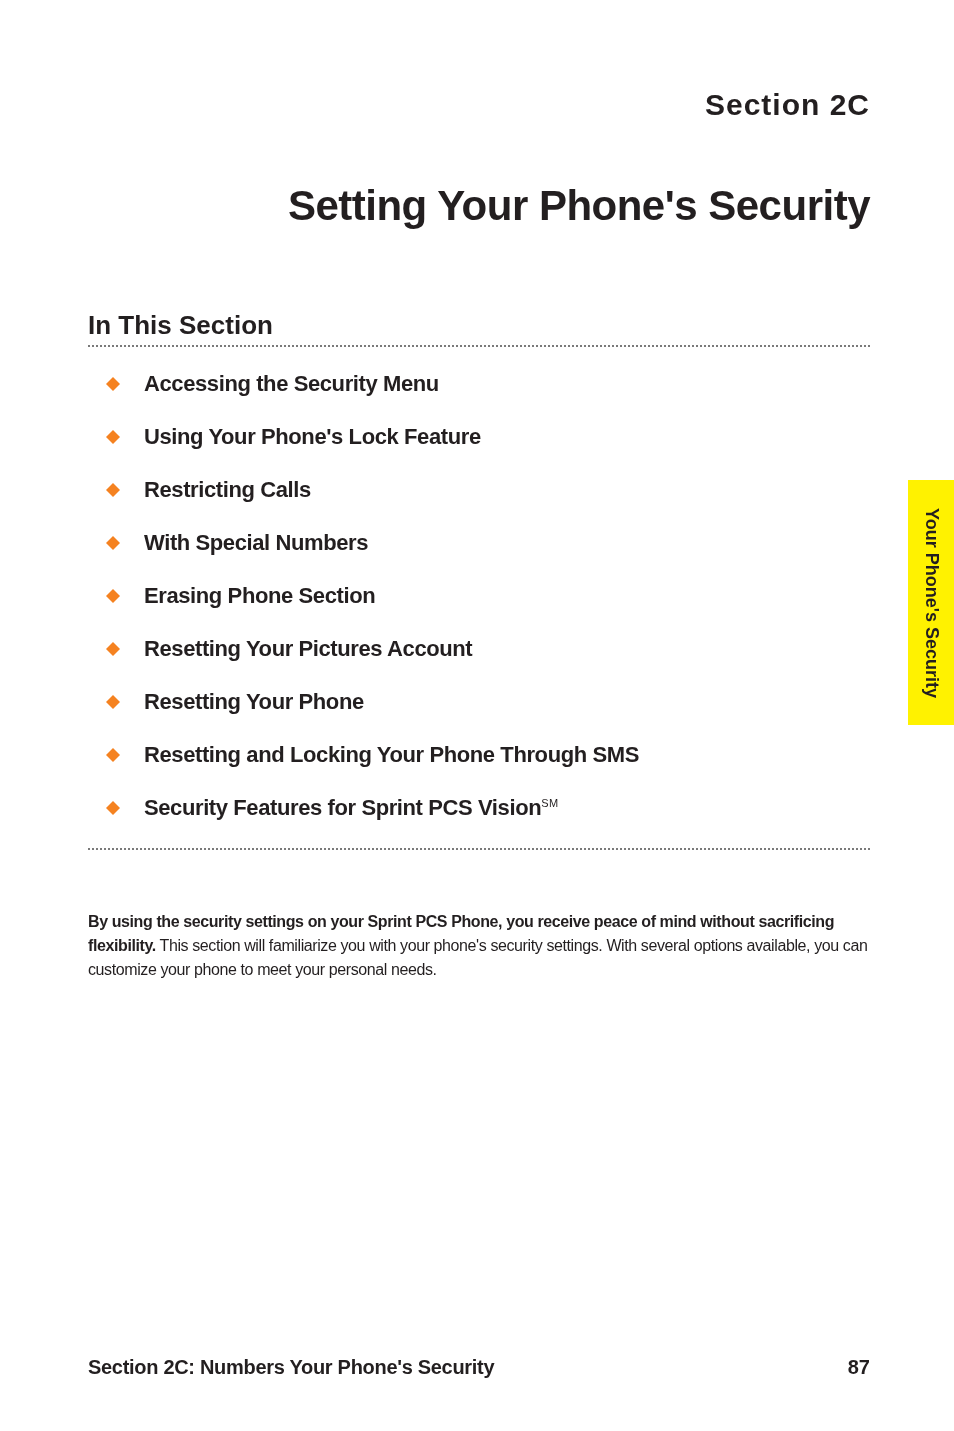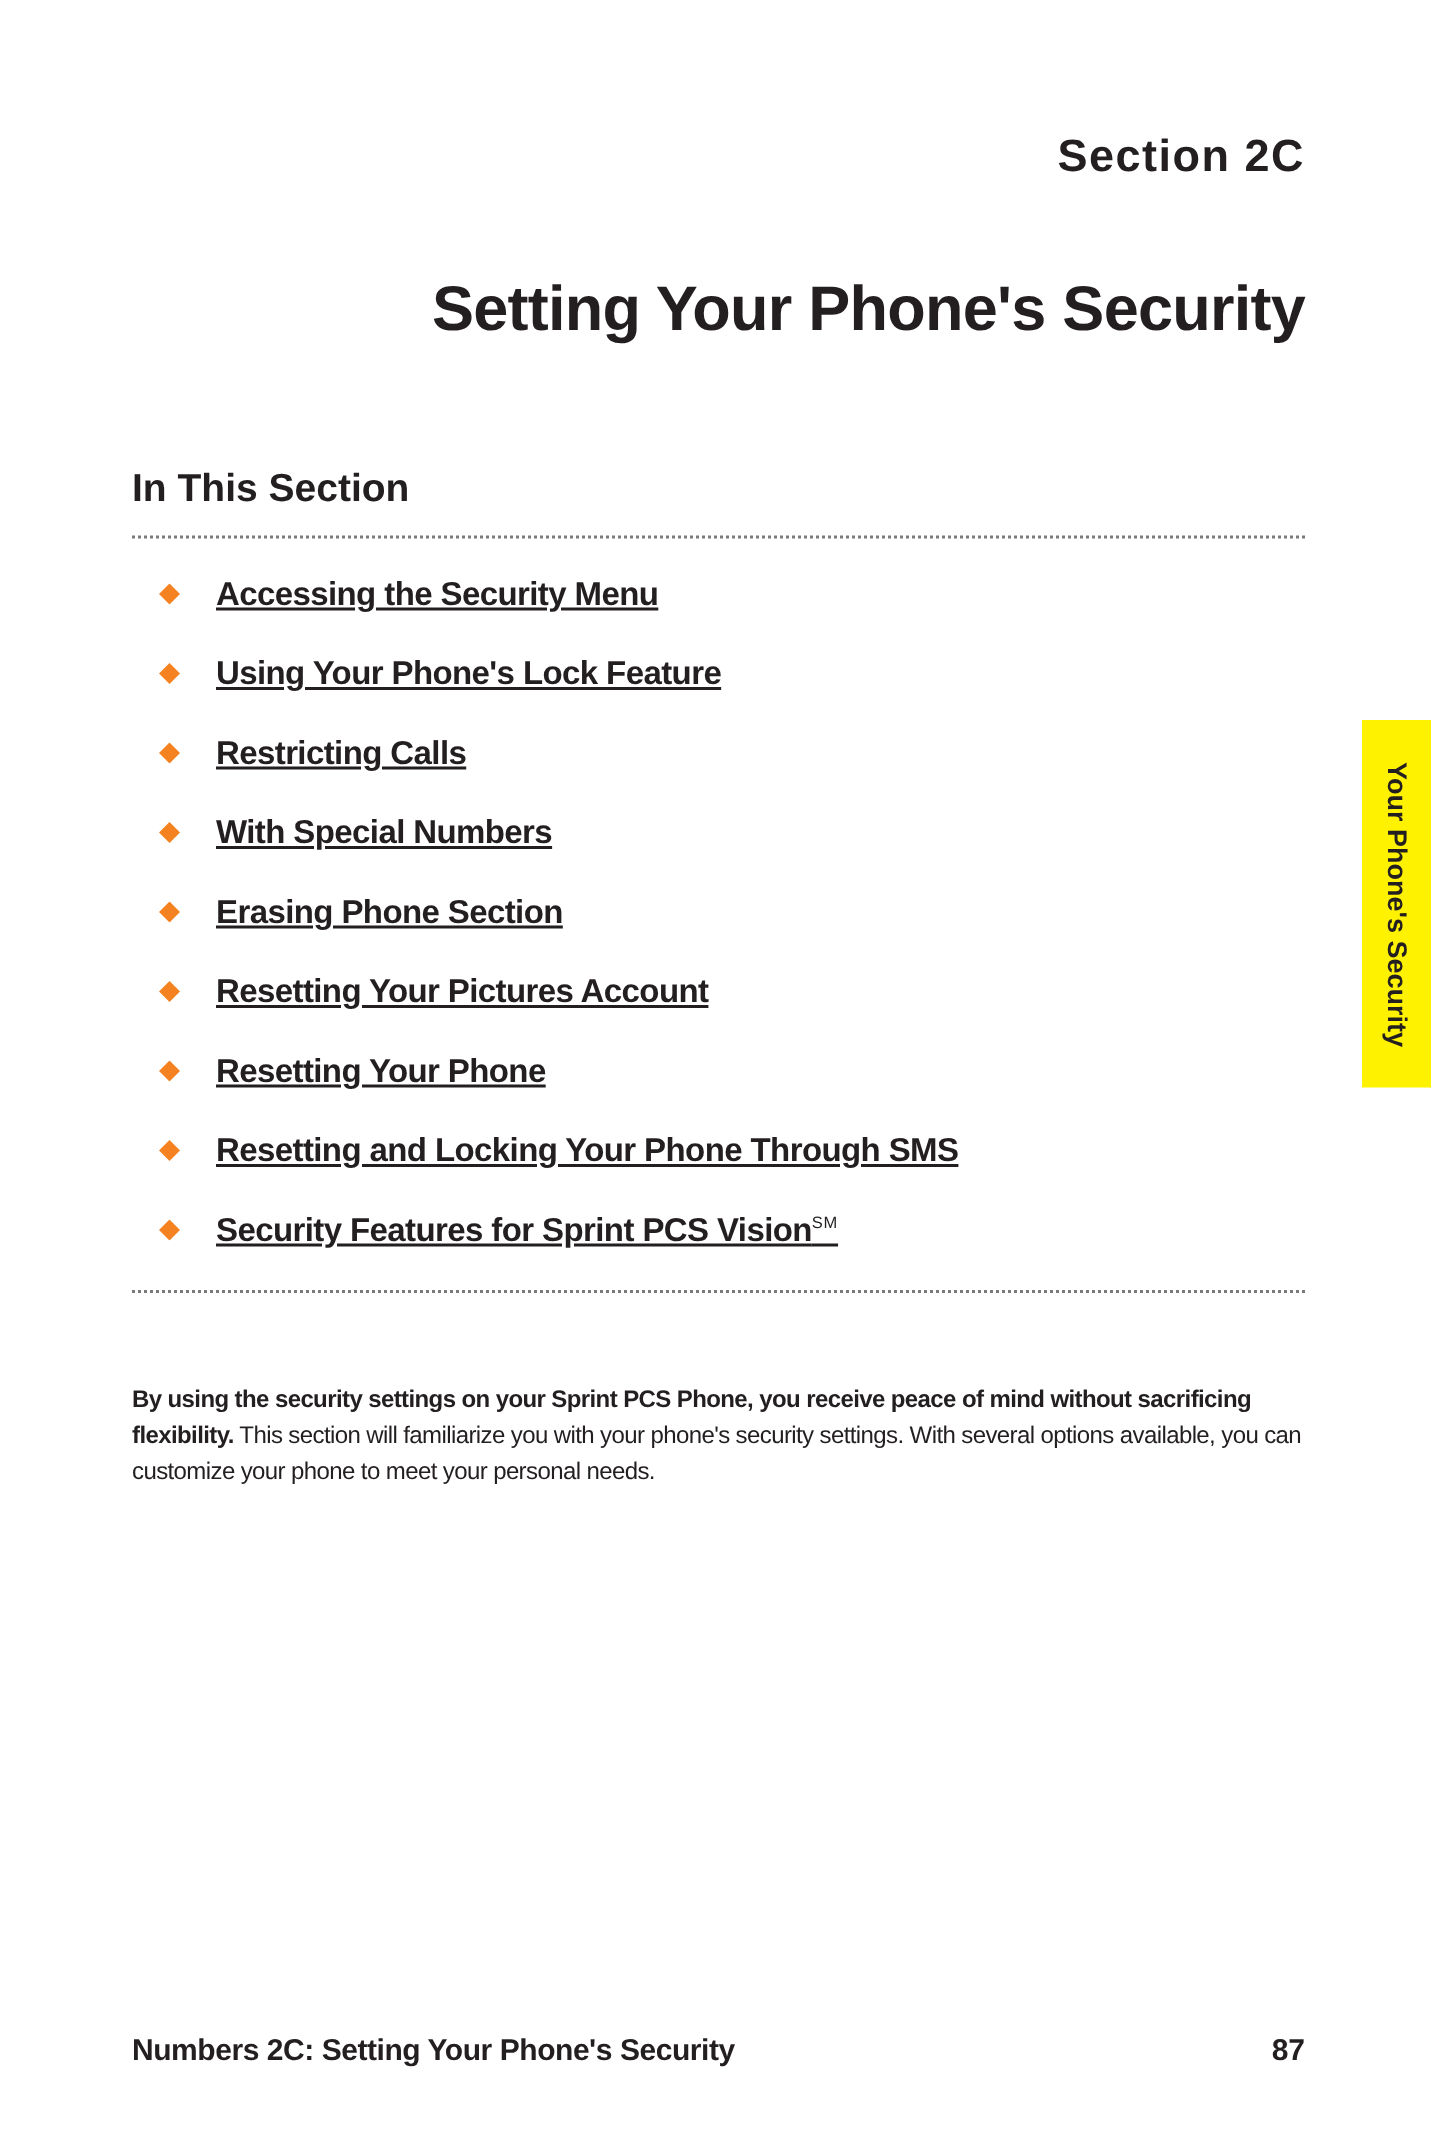--- a/index.html
+++ b/index.html
@@ -30,31 +30,30 @@
   .page-title {
     font-size: 42px;
     font-weight: bold;
     margin-bottom: 80px;
     letter-spacing: -0.5px;
     text-align: right;
   }
   .sub-heading {
     font-size: 26px;
     font-weight: bold;
-    margin-bottom: 16px;
+    margin-bottom: 4px;
   }
   .dotted-rule {
     border: none;
     border-top: 2px dotted #7a7a7a;
     margin-bottom: 24px;
   }
   .bullet-list {
     list-style: none;
     margin-bottom: 6px;
-    text-decoration: underline;
   }
   .bullet-item {
     display: flex;
     align-items: center;
     margin-bottom: 27px;
     padding-left: 18px;
   }
   .diamond {
     width: 14px;
     height: 14px;
@@ -206,20 +205,20 @@
     </li>
   </ul>
 
   <hr class="dotted-rule">
 
   <p class="body-para">
     <span class="bold-lead">By using the security settings on your Sprint PCS Phone, you receive peace of mind without sacrificing flexibility.</span><span> This section will familiarize you with your phone's security settings. With several options available, you can customize your phone to meet your personal needs.</span>
   </p>
 
   <div class="footer">
-    <span class="footer-title">Numbers 2C: Setting Your Phone's Security</span>
+    <span class="footer-title">Section 2C: Numbers Your Phone's Security</span>
     <span class="footer-page">87</span>
   </div>
 </div>
 
 <div class="side-tab">
   <span class="side-tab-text">Your Phone's Security</span>
 </div>
 
 </body></html>

